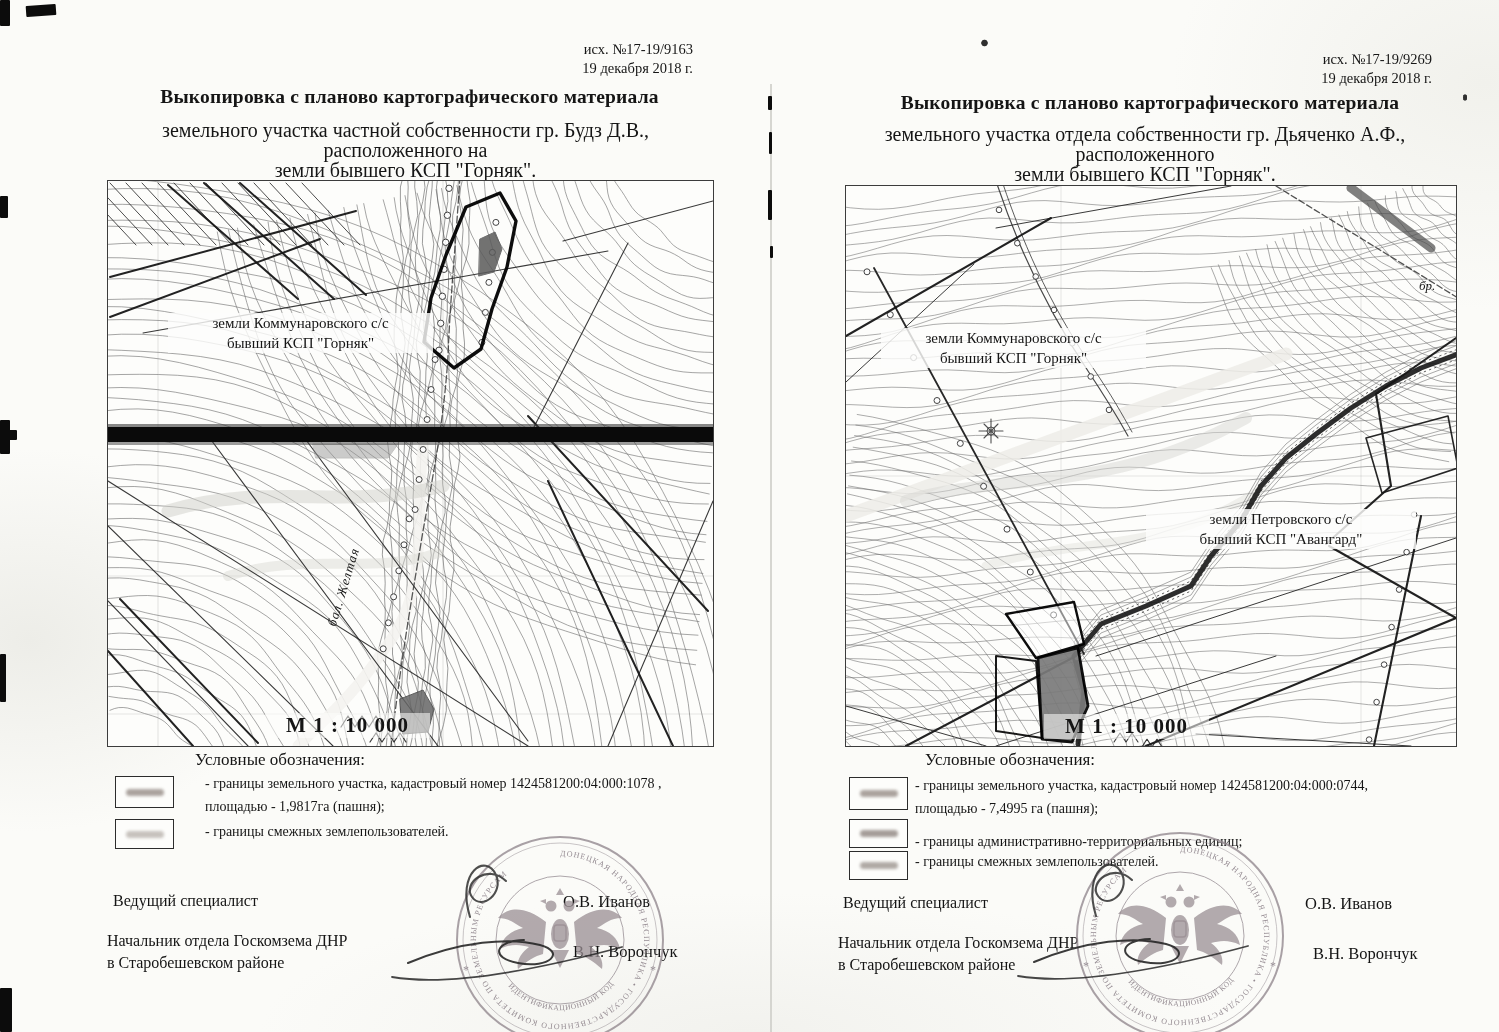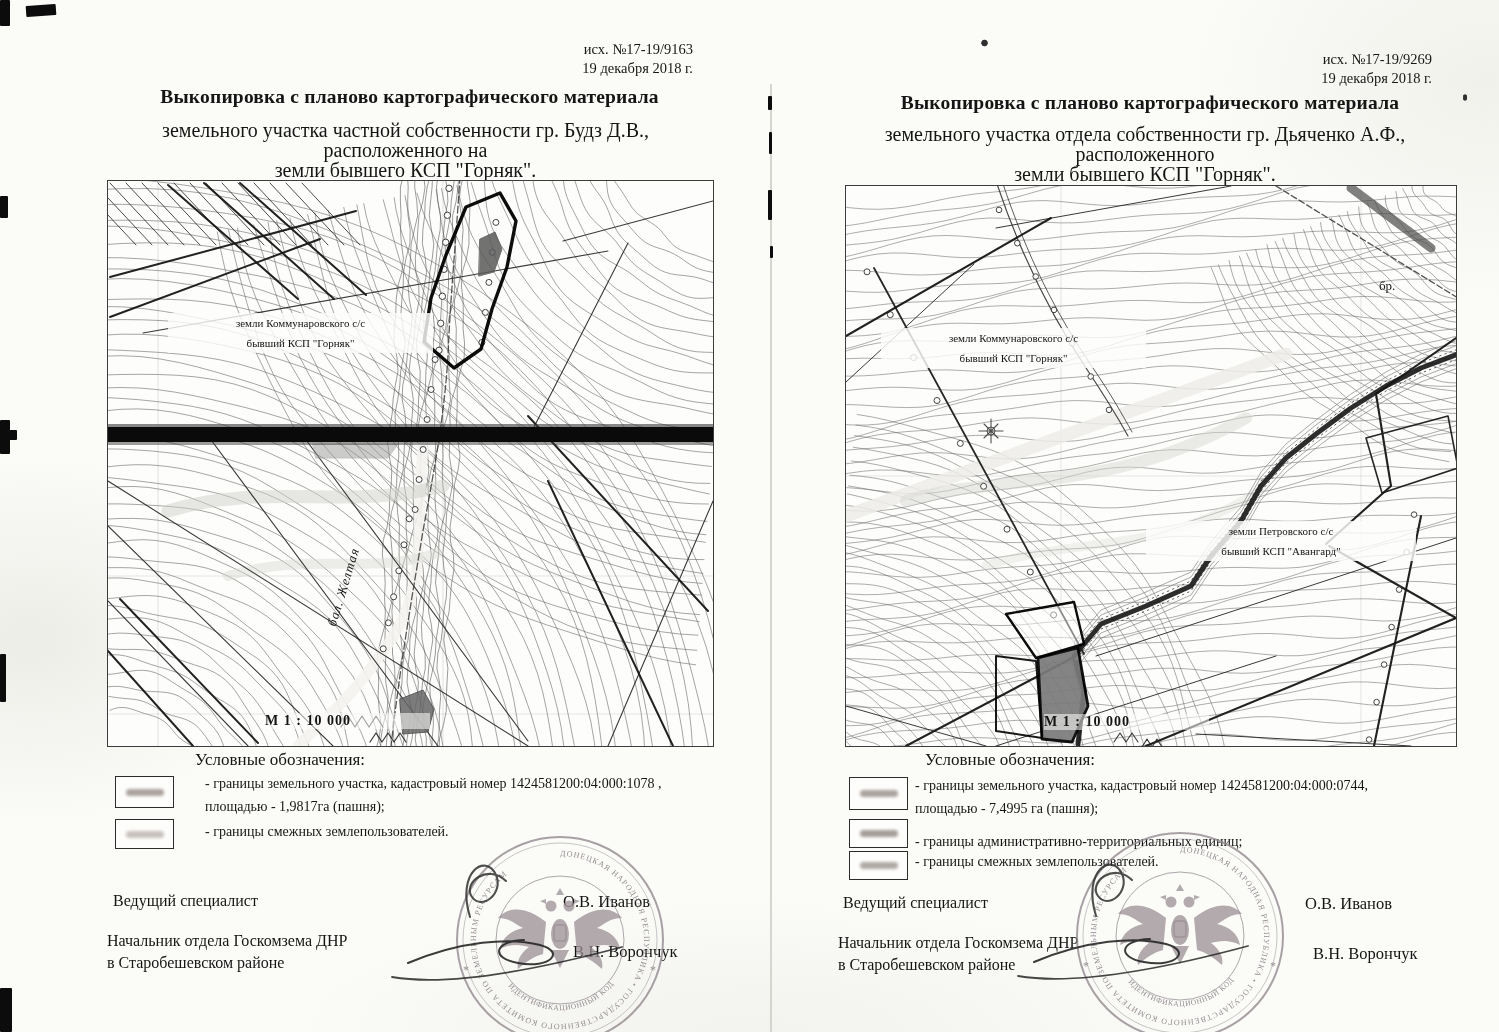--- a/index.html
+++ b/index.html
@@ -9,24 +9,24 @@
       radial-gradient(ellipse 420px 320px at 2% 62%, #ededE8 0%, rgba(238,238,232,0) 60%),
       radial-gradient(ellipse 520px 380px at 99% 8%, #f1f1ec 0%, rgba(241,241,236,0) 60%),
       radial-gradient(ellipse 700px 200px at 50% 100%, #f2f2ee 0%, rgba(242,242,238,0) 70%),
       #fbfbf8;}
   .abs{position:absolute;}
   .ref{font-size:14.5px;line-height:19px;text-align:right;}
   .title{font-size:19.5px;font-weight:700;text-align:center;letter-spacing:.2px;}
   .sub{font-size:20px;line-height:20px;text-align:center;}
   .map{border:1px solid #3c3c3c;background:#fdfdfb;overflow:hidden;}
   .map svg{position:absolute;left:0;top:0;}
-  .map-label{font-size:11px;line-height:20px;text-align:center;background:rgba(253,253,251,.82);}
+  .map-label{font-size:15px;line-height:20px;text-align:center;background:rgba(253,253,251,.82);}
   .ravine{font-size:13px;font-style:italic;letter-spacing:1px;transform:rotate(-73deg);transform-origin:center;white-space:nowrap;}
-  .small-map-label{font-size:13px;}
-  .scale{font-size:14px;font-weight:700;letter-spacing:1px;background:rgba(253,253,251,.55);}
+  .small-map-label{font-size:13px;font-style:italic;margin-left:40px;}
+  .scale{font-size:21px;font-weight:700;text-align:center;letter-spacing:1px;background:rgba(253,253,251,.55);}
   .lg-head{font-size:17px;}
   .lg-text{font-size:14px;line-height:23px;}
   .swatch{border:1.3px solid #2c2c2c;background:#fdfdfb;display:flex;align-items:center;justify-content:center;}
   .smudge{width:38px;height:7px;border-radius:4px;filter:blur(1.4px);}
   .sig-role{font-size:16px;line-height:22px;}
   .sig-name{font-size:16.5px;}
   .artifact{background:#0c0c0c;border-radius:1px;}
   .fold{background:#cfcfca;opacity:.85;}
   .speck{background:radial-gradient(circle,#2f2f2f 0%,#2f2f2f 55%,transparent 70%);border-radius:50%;}
   .stamp-zone svg{overflow:visible;}
@@ -455,21 +455,21 @@
           <path d="M150,470 L190,475 L196,552 L150,545 Z" fill="none" stroke="#000" stroke-width="2" stroke-linecap="round" stroke-linejoin="round" opacity="0.9"></path>
           <path d="M192,472 L232,462 L242,520 L226,556 L196,553 Z" fill="#7a7a7a" stroke="#000" stroke-width="2.8" stroke-linecap="round" stroke-linejoin="round" opacity="0.92"></path>
           <path d="M133,245 h24 M145,233 v24 M138,238 l14,14 M152,238 l-14,14" fill="none" stroke="#333" stroke-width="1.1" stroke-linecap="round" stroke-linejoin="round" opacity="0.85"></path>
           <circle cx="145" cy="245" r="4" fill="none" stroke="#333" stroke-width="1" opacity="0.8"></circle>
           <path d="M268,556 l6,-9 l6,9 l6,-9 l6,9 M296,561 l5,-8 l5,8 l5,-8 l5,8" fill="none" stroke="#222" stroke-width="1.1" stroke-linecap="round" stroke-linejoin="round" opacity="0.9"></path>
         </svg>
       <div class="abs map-label" style="left:35px;top:142px;width:265px;">
         <div>земли Коммунаровского с/с</div>
         <div>бывший КСП "Горняк"</div>
       </div>
-      <div class="abs map-label" style="left:300px;top:323px;width:270px;margin-top:12px;">
+      <div class="abs map-label" style="left:300px;top:323px;width:270px;">
         <div>земли Петровского с/с</div>
         <div>бывший КСП "Авангард"</div>
       </div>
       <div class="abs small-map-label" style="left:533px;top:92px;">бр.</div>
       <div class="abs scale" style="left:198px;top:528px;width:165px;">М 1 : 10 000</div>
     </div>
 
     <div class="abs lg-head" style="left:925px;top:750px;">Условные обозначения:</div>
     <div class="abs swatch" style="left:849px;top:777px;width:57px;height:31px;">
       <div class="smudge" style="background:#aba39e;"></div>

